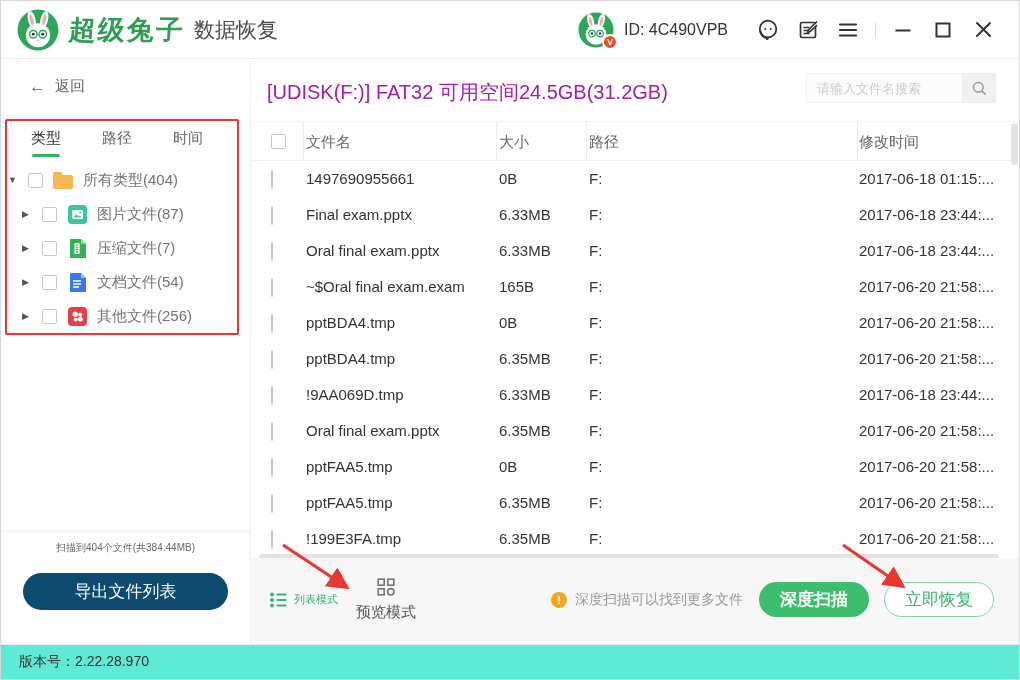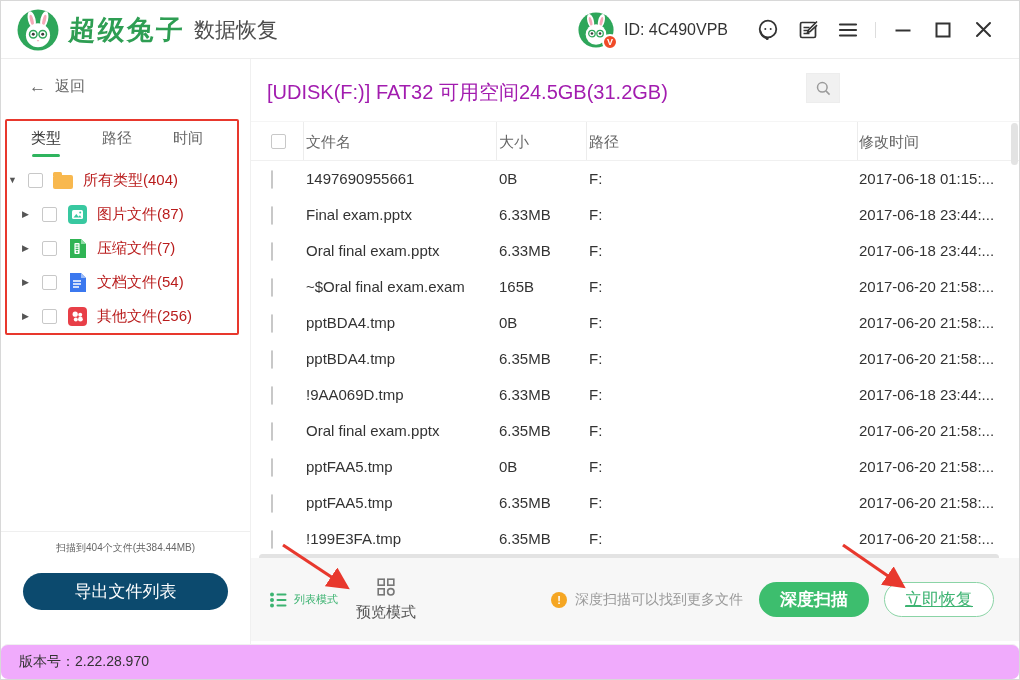--- a/index.html
+++ b/index.html
@@ -43,21 +43,21 @@
   .tree { position:absolute; top:104px; left:0; right:0; }
   .tree-item { height:34px; display:flex; align-items:center; cursor:pointer; }
   .tree-item.root { padding-left:7px; }
   .tree-item.child { padding-left:21px; }
   .caret { width:16px; font-size:9px; color:#555; flex:none; }
   .checkbox { width:15px; height:15px; border:1px solid #c8c8c8; border-radius:2px;
               background:#fff; flex:none; }
   .tree .checkbox { margin:0 10px 0 4px; }
   .ticon { width:20px; height:20px; margin-right:10px; flex:none;
            display:flex; align-items:center; justify-content:center; }
-  .tree-label { font-size:15px; color:#b91c1c; white-space:nowrap; }
+  .tree-label { font-size:15px; color:#737373; white-space:nowrap; }
   .folder-shape { position:relative; width:20px; height:14px; background:#F8B84E;
                   border-radius:2px; margin-top:3px; }
   .folder-shape::before { content:""; position:absolute; top:-3px; left:0;
                           width:9px; height:4px; background:#F8B84E; border-radius:1.5px 1.5px 0 0; }
   .sb-divider { position:absolute; left:0; right:0; top:472px; height:1px; background:#efefef; }
   .scan-text { position:absolute; top:482px; left:0; width:100%; text-align:center;
                font-size:10px; color:#666; }
   .export-btn { position:absolute; left:22px; top:514px; width:205px; height:37px;
                 border-radius:19px; background:#0c4a6e; color:#fff; font-size:17px;
                 display:flex; align-items:center; justify-content:center; cursor:pointer; }
@@ -97,25 +97,25 @@
   .warn { display:flex; align-items:center; gap:8px; margin-right:16px; }
   .warn-badge { width:16px; height:16px; border-radius:50%; background:#F5A623; color:#fff;
                 font-size:11px; font-weight:700; display:flex; align-items:center;
                 justify-content:center; flex:none; }
   .warn-text { font-size:14px; color:#999; white-space:nowrap; }
   .deep-btn { width:110px; height:35px; border-radius:18px; background:#3DBE6E; color:#fff;
               font-size:17px; font-weight:600; display:flex; align-items:center;
               justify-content:center; margin-right:15px; cursor:pointer; }
   .recover-btn { width:110px; height:35px; border-radius:18px; background:#fff;
                  border:1px solid #8BD4A6; color:#3CB371; font-size:17px;
-                 display:flex; align-items:center; justify-content:center; cursor:pointer;text-decoration:underline; }
-
-  .footer { position:absolute; left:0; bottom:0; width:100%; height:35px; background:#f0abfc;
+                 display:flex; align-items:center; justify-content:center; cursor:pointer; }
+
+  .footer { position:absolute; left:0; bottom:0; width:100%; height:35px; background:#5eead4;
             border-top:1px solid #f0f0f0; display:flex; align-items:center;
-            padding-left:18px; font-size:14px; color:#333;border-radius:7px; }
+            padding-left:18px; font-size:14px; color:#333; }
 
   
   .red-box { position:absolute; left:4px; top:118px; width:234px; height:216px;
              border:2px solid #E8382D; border-radius:2px; z-index:8; pointer-events:none; }
   .arrows { position:absolute; inset:0; z-index:9; pointer-events:none; }
 </style>
 </head>
 <body>
 
 <div class="window">
@@ -281,20 +281,21 @@
 
     <div class="sb-divider"></div>
     <div class="scan-text">扫描到404个文件(共384.44MB)</div>
     <div class="export-btn">导出文件列表</div>
   </div>
 
   <div class="main">
     <div class="drive-info">[UDISK(F:)] FAT32 可用空间24.5GB(31.2GB)</div>
 
     <div class="search">
+      <input type="text" placeholder="请输入文件名搜索" style="">
       <span class="search-btn">
         <svg width="15" height="15" viewBox="0 0 15 15" fill="none" stroke="#9a9a9a" stroke-width="1.5">
           <circle cx="6.3" cy="6.3" r="4.8"></circle>
             <path d="M9.9 9.9 L13.6 13.6"></path>
         </svg>
       </span>
     </div>
 
     <div class="thead">
       <span class="checkbox"></span>

